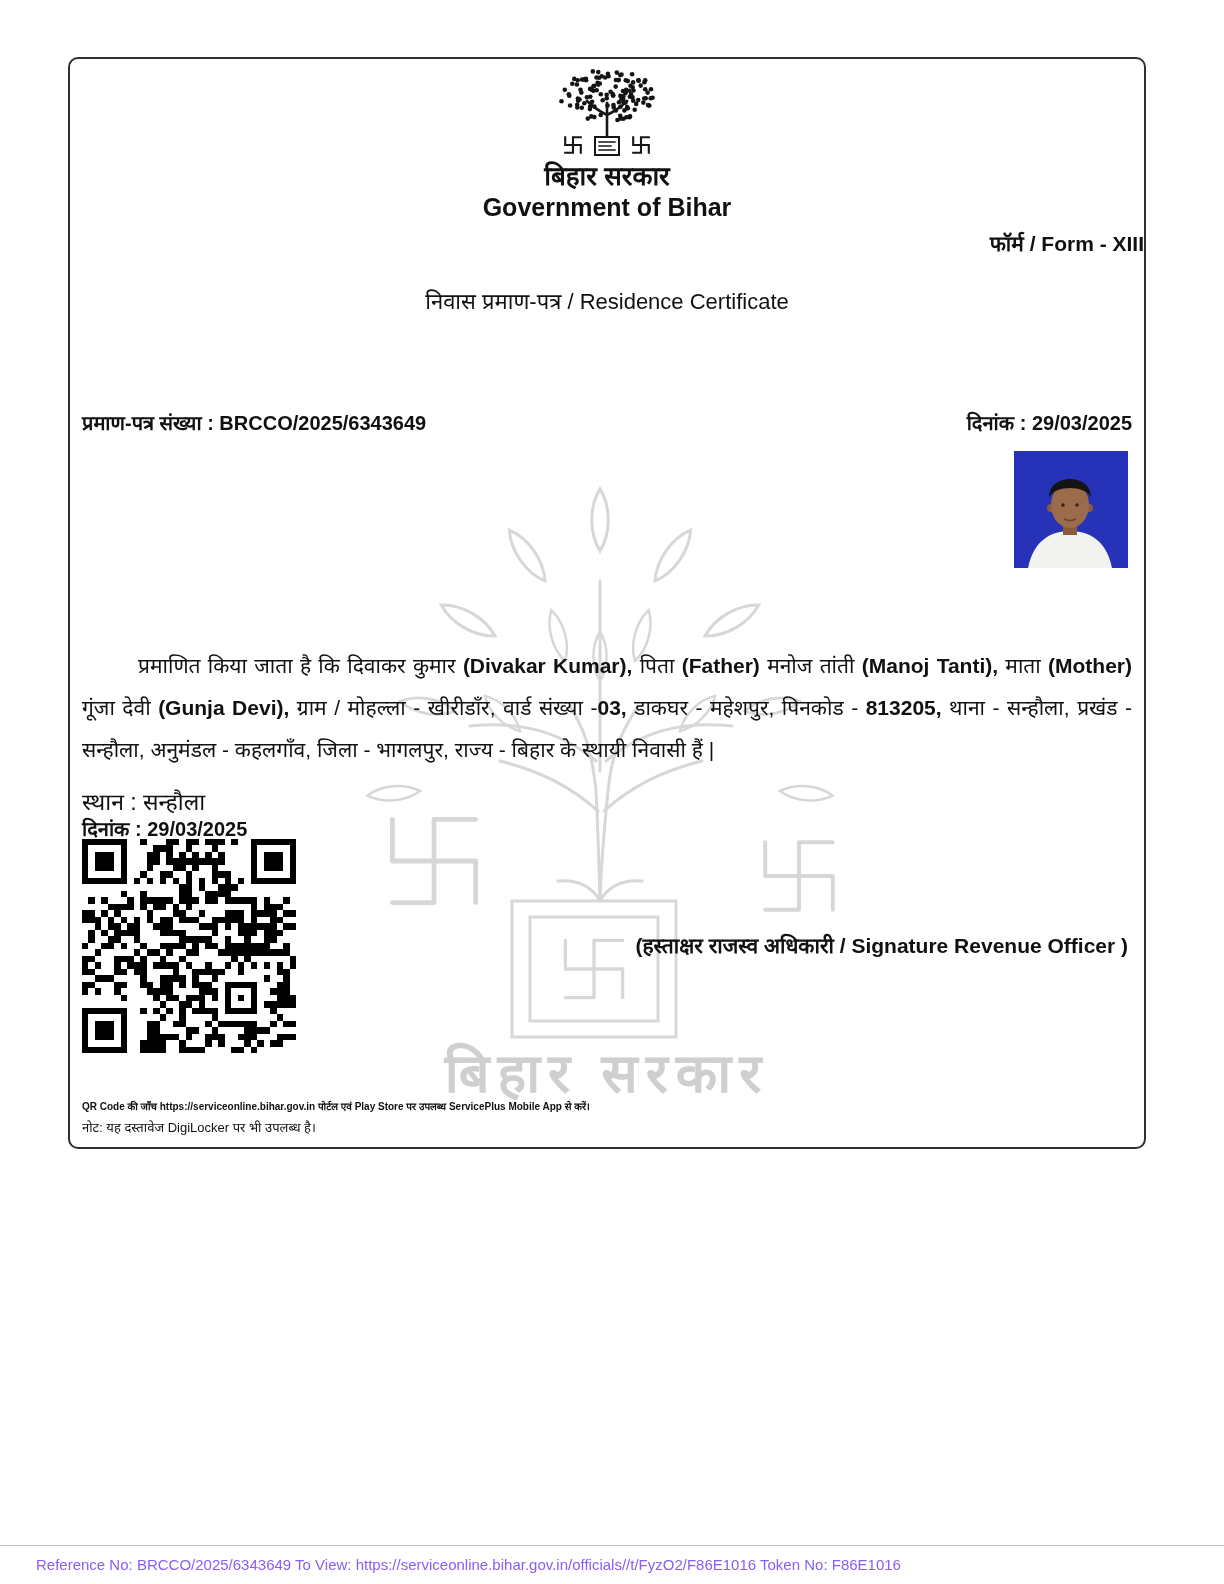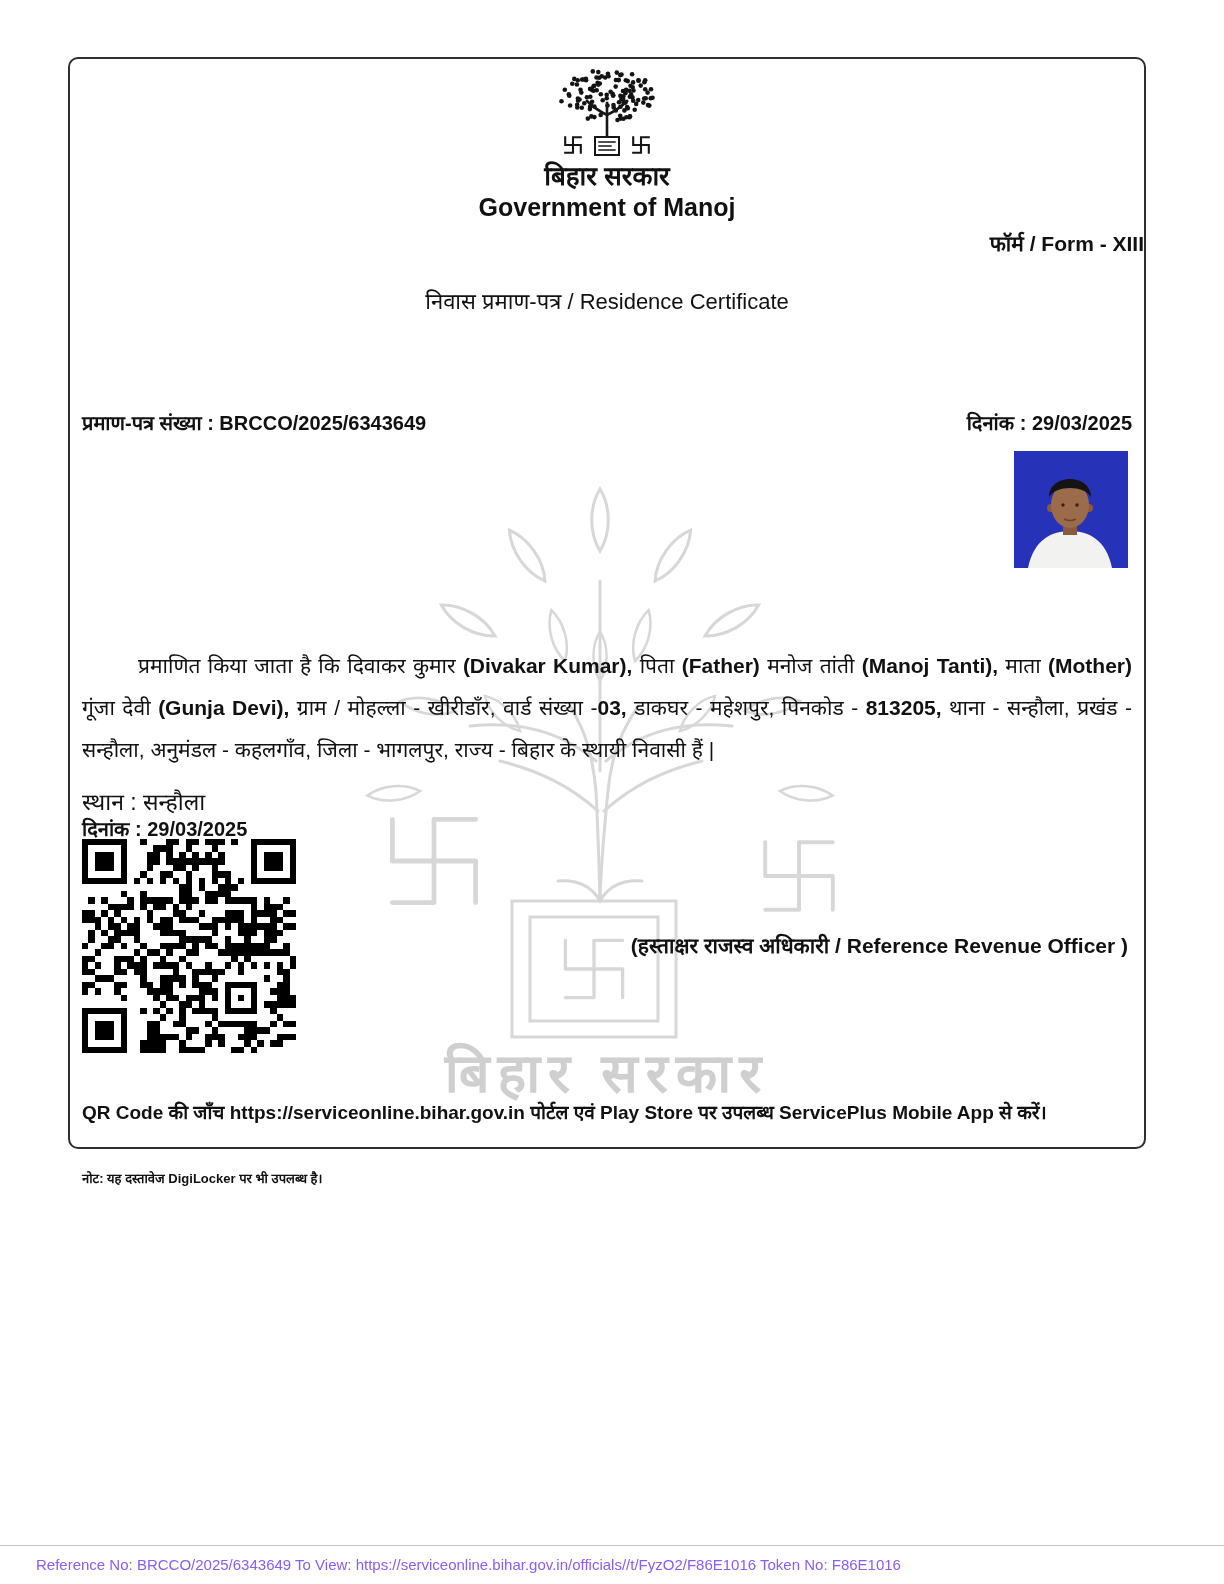--- a/index.html
+++ b/index.html
@@ -24,22 +24,22 @@
             justify-content:space-between;font-size:20px;font-weight:700;z-index:1}
   .photo{position:absolute;right:16px;top:392px;width:114px;height:117px;z-index:2}
   
   .body-para{position:absolute;left:12px;right:12px;top:586px;font-size:21px;line-height:42px;
              text-align:justify;text-indent:56px;z-index:1}
   .place-line{position:absolute;left:12px;top:726px;font-size:23px;font-weight:400;z-index:1}
   .date-line{position:absolute;left:12px;top:756px;font-size:20px;font-weight:700;z-index:1}
   .qr{position:absolute;left:12px;top:780px;width:214px;height:214px;background:#fff;z-index:2}
   .qr svg{width:100%;height:100%;shape-rendering:crispEdges;fill:#000}
   .sig-line{position:absolute;right:16px;top:872px;font-size:21px;font-weight:700;z-index:1}
-  .note1{position:absolute;left:12px;top:1040px;font-size:19px;font-weight:700;z-index:2}
-  .note2{position:absolute;left:12px;top:1110px;font-size:13px;font-weight:700;z-index:2}
+  .note1{position:absolute;left:12px;top:1040px;font-size:10px;font-weight:700;z-index:2}
+  .note2{position:absolute;left:12px;top:1059px;font-size:13px;font-weight:400;z-index:2}
   
   .footer-rule{position:absolute;left:0;top:1545px;width:1224px;height:1px;background:#c4c4c4}
   .footer-text{position:absolute;left:36px;top:1556px;font-size:15px;color:#8b5cf6}
   .emblem-ink{stroke:#161616;fill:none;stroke-linecap:square}
 </style>
 </head>
 <body>
 
 <div class="page">
 
@@ -227,21 +227,21 @@
         <path d="M0,-26 V26 M-26,0 H26 M0,-26 H26 M26,0 V26 M0,26 H-26 M-26,0 V-26" transform="translate(26,80) scale(0.3)" class="emblem-ink" stroke-width="7"></path>
         <path d="M0,-26 V26 M-26,0 H26 M0,-26 H26 M26,0 V26 M0,26 H-26 M-26,0 V-26" transform="translate(94,80) scale(0.3)" class="emblem-ink" stroke-width="7"></path>
         <g>
           <rect x="48" y="72" width="24" height="18" fill="#ffffff" stroke="#161616" stroke-width="2"></rect>
           <path d="M52,77 H68 M52,81 H64 M52,85 H68" class="emblem-ink" stroke-width="1.4"></path>
         </g>
       </svg>
     </div>
 
     <div class="h-hindi">बिहार सरकार</div>
-    <div class="h-eng">Government of Manoj</div>
+    <div class="h-eng">Government of Bihar</div>
     <div class="h-form">फॉर्म / Form - XIII</div>
     <div class="h-cert">निवास प्रमाण-पत्र / Residence Certificate</div>
 
     <div class="meta-row">
       <span>प्रमाण-पत्र संख्या : BRCCO/2025/6343649</span>
       <span>दिनांक : 29/03/2025</span>
     </div>
 
     <div class="photo">
       <svg viewBox="0 0 114 117" width="114" height="117" aria-hidden="true">
@@ -682,21 +682,21 @@
           <rect x="15" y="32" width="1" height="1"></rect>
           <rect x="16" y="32" width="1" height="1"></rect>
           <rect x="17" y="32" width="1" height="1"></rect>
           <rect x="18" y="32" width="1" height="1"></rect>
           <rect x="23" y="32" width="1" height="1"></rect>
           <rect x="24" y="32" width="1" height="1"></rect>
           <rect x="26" y="32" width="1" height="1"></rect>
         </svg>
     </div>
 
-    <div class="sig-line">(हस्ताक्षर राजस्व अधिकारी / Reference Revenue Officer )</div>
+    <div class="sig-line">(हस्ताक्षर राजस्व अधिकारी / Signature Revenue Officer )</div>
 
     <div class="note1">QR Code की जाँच https://serviceonline.bihar.gov.in पोर्टल एवं Play Store पर उपलब्ध ServicePlus Mobile App से करें।</div>
     <div class="note2">नोट: यह दस्तावेज DigiLocker पर भी उपलब्ध है।</div>
   </div>
 
   <div class="footer-rule"></div>
   <div class="footer-text">Reference No: BRCCO/2025/6343649 To View: https://serviceonline.bihar.gov.in/officials//t/FyzO2/F86E1016 Token No: F86E1016</div>
 </div>
 
 </body></html>

